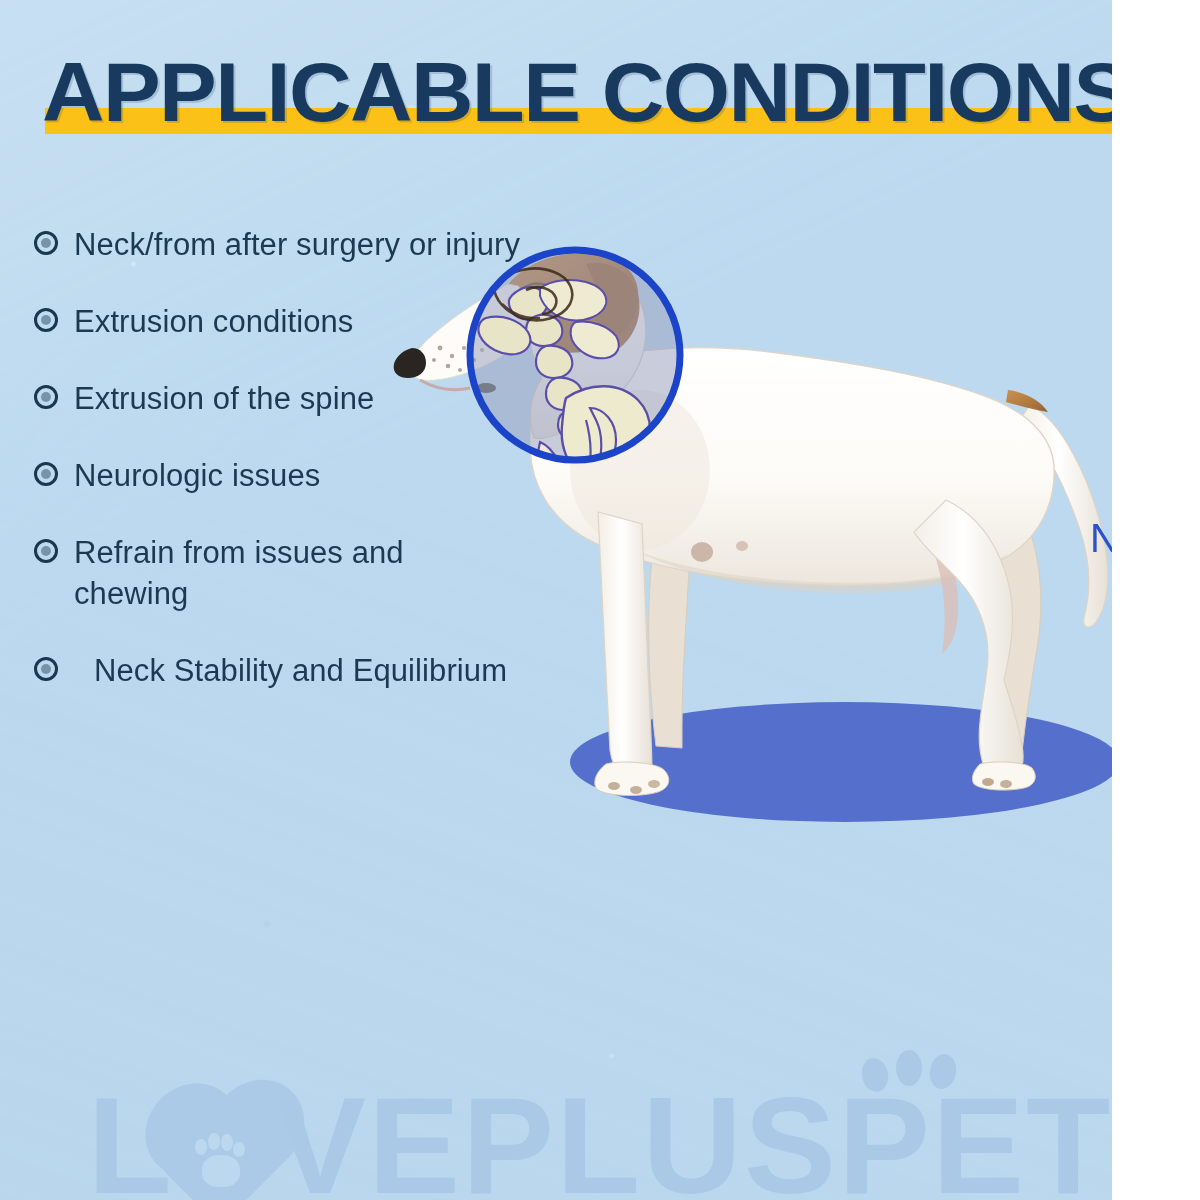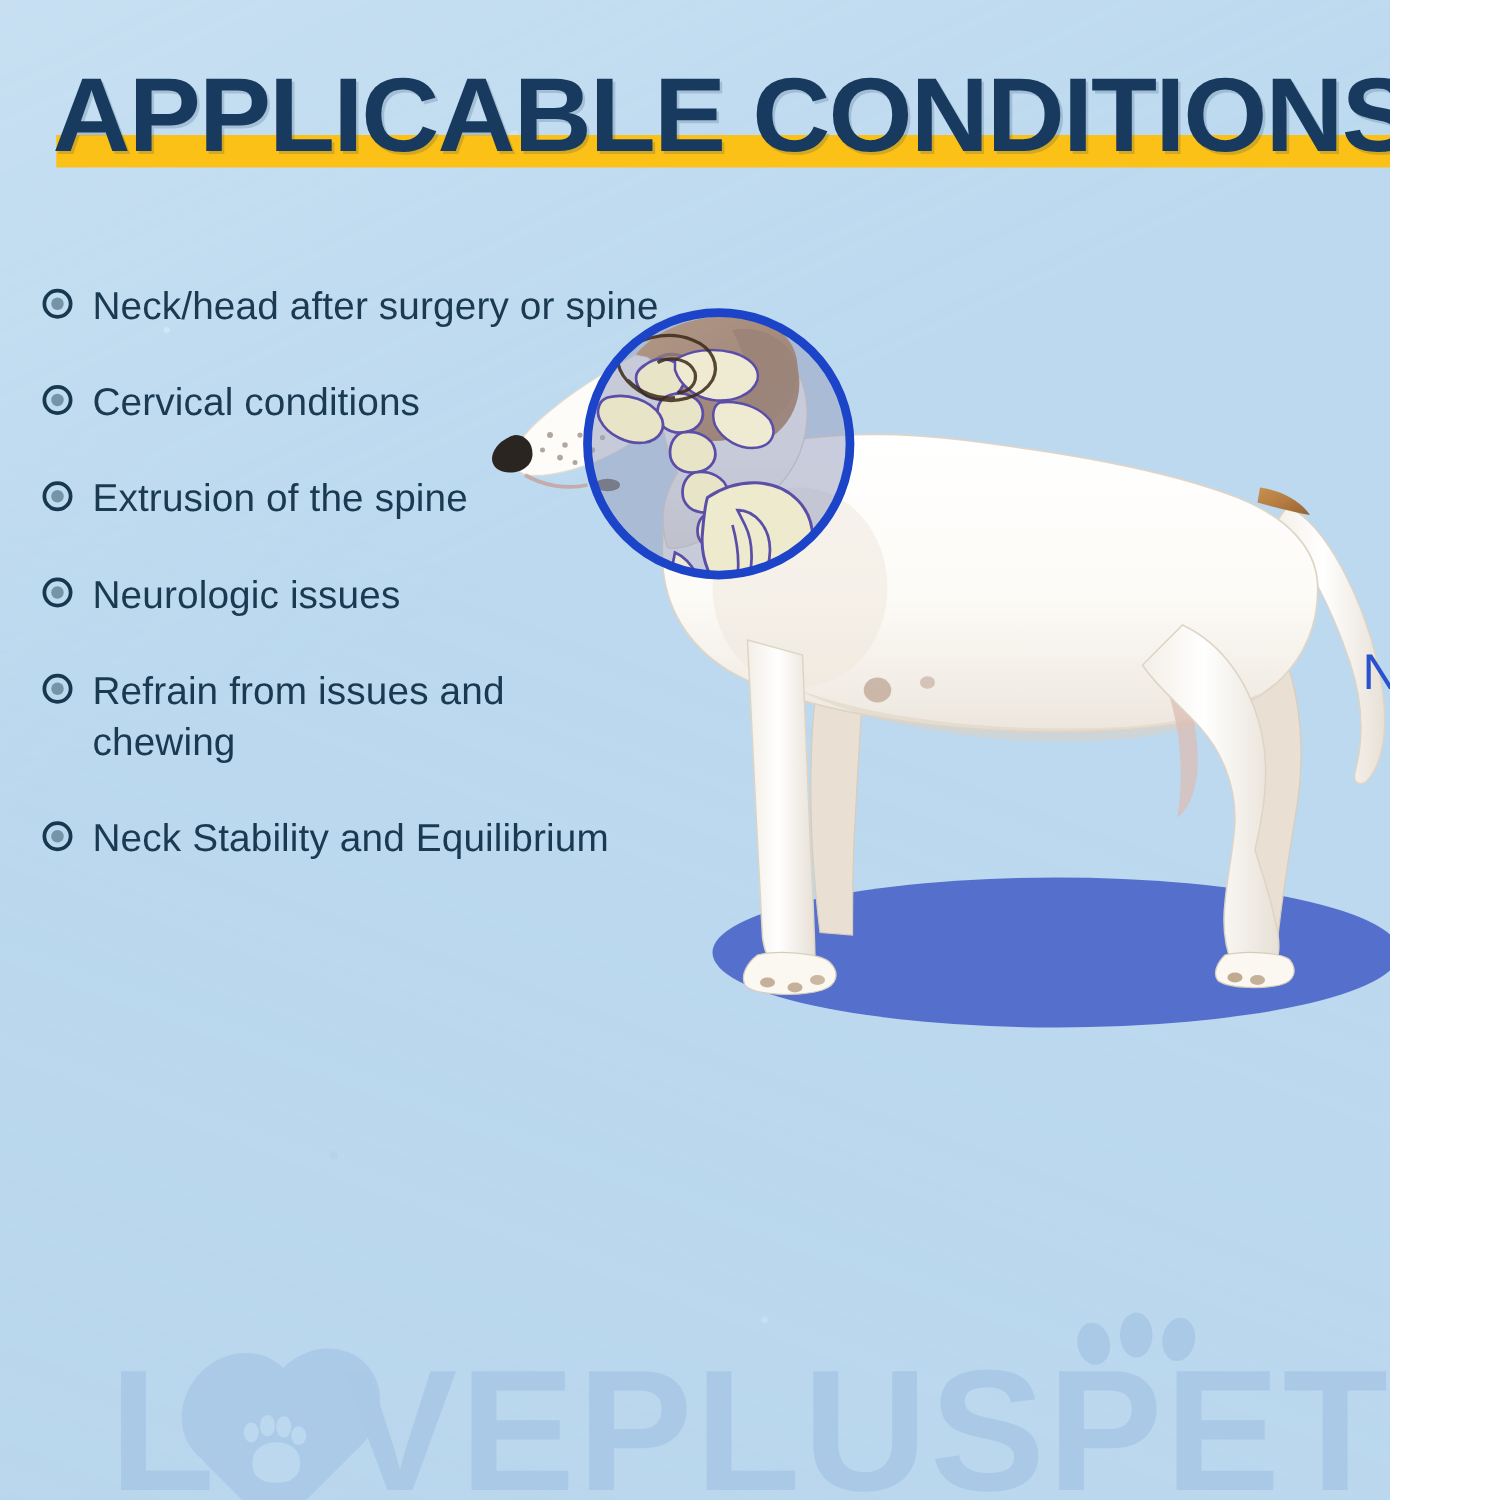--- a/index.html
+++ b/index.html
@@ -167,21 +167,21 @@
     left: 34px;
     top: 224px;
     width: 620px;
     z-index: 6;
   }
   .cond-item {
     display: flex;
     align-items: flex-start;
     margin-bottom: 36px;
   }
-  .cond-item:last-child { margin-bottom: 10px; }
+  .cond-item:last-child { margin-bottom: 10px; gap: 20px; }
 
   .bullet-icon {
     flex: 0 0 auto;
     width: 24px;
     height: 24px;
     margin-top: 7px;
     margin-right: 16px;
     border-radius: 50%;
     border: 3px solid #17384f;
     box-sizing: border-box;
@@ -266,26 +266,26 @@
 
   <div id="title-block">
     <div id="title-underline"></div>
     <div id="title-text">APPLICABLE CONDITIONS</div>
   </div>
 
   <div id="conditions-list">
 
     <div class="cond-item">
       <span class="bullet-icon"></span>
-      <span class="cond-label">Neck/head after surgery or spine</span>
+      <span class="cond-label">Neck/from after surgery or injury</span>
     </div>
 
     <div class="cond-item">
       <span class="bullet-icon"></span>
-      <span class="cond-label">Cervical conditions</span>
+      <span class="cond-label">Extrusion conditions</span>
     </div>
 
     <div class="cond-item">
       <span class="bullet-icon"></span>
       <span class="cond-label">Extrusion of the spine</span>
     </div>
 
     <div class="cond-item">
       <span class="bullet-icon"></span>
       <span class="cond-label">Neurologic issues</span>

